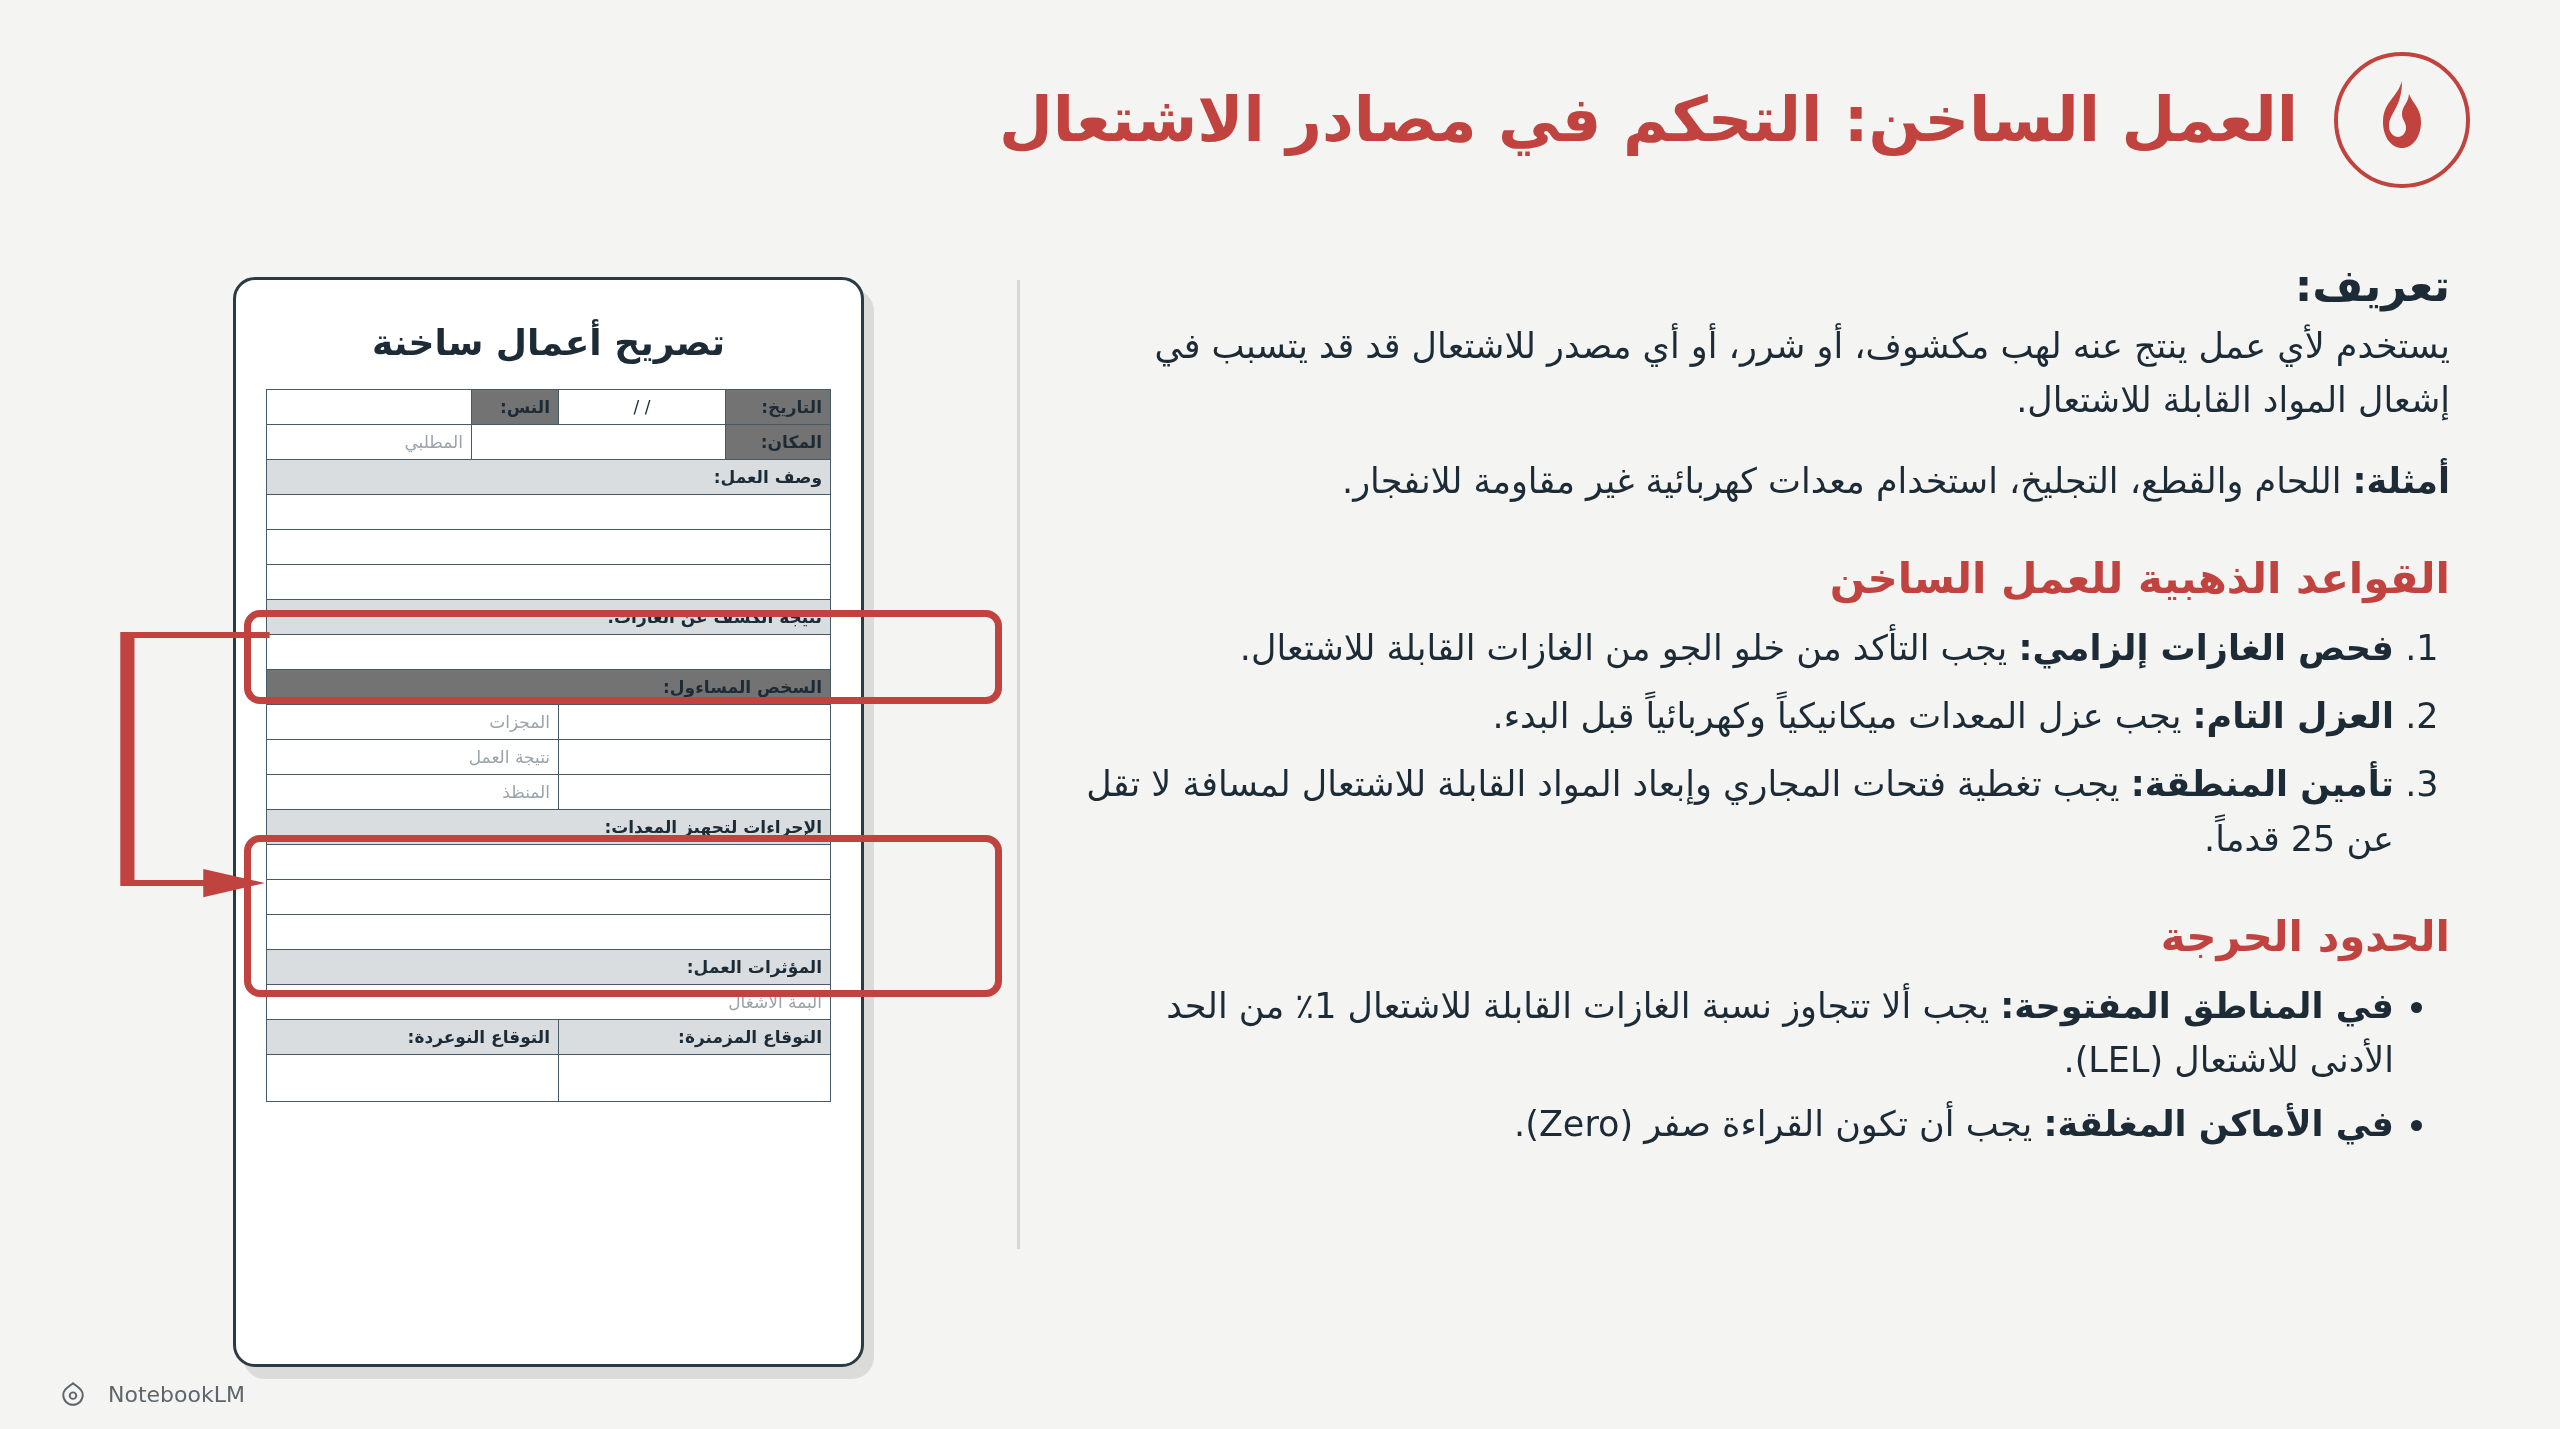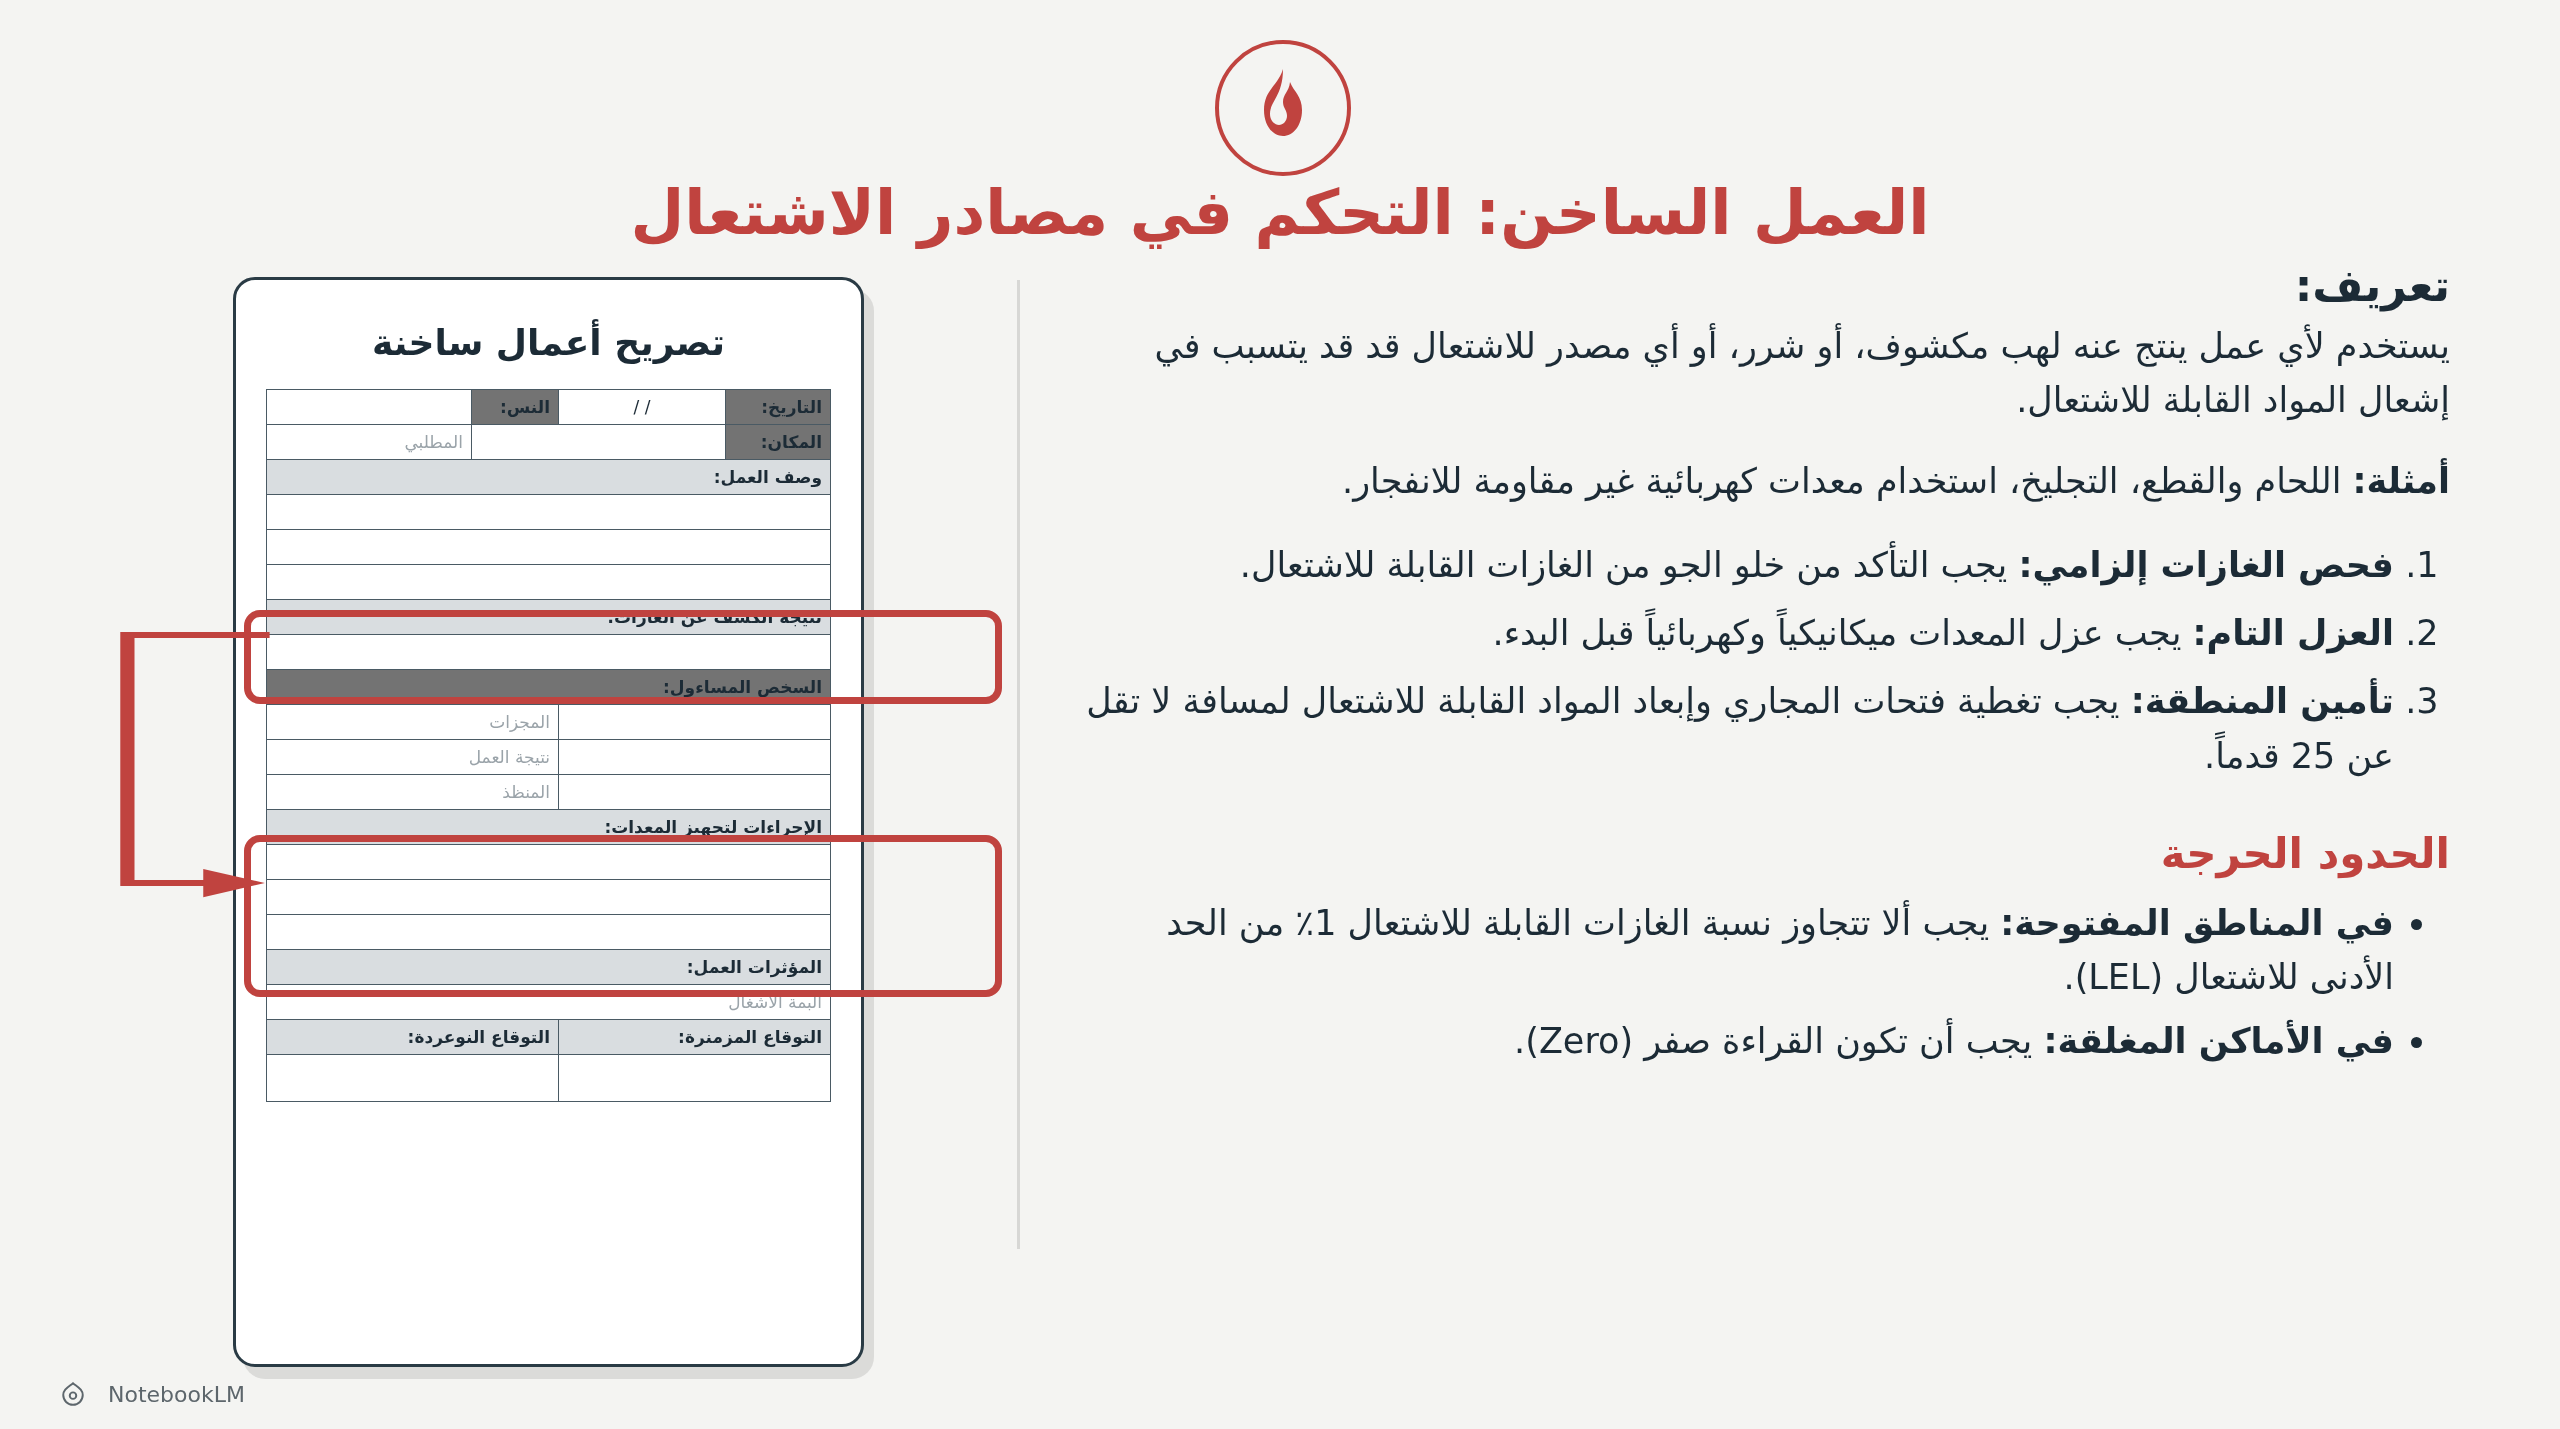--- a/index.html
+++ b/index.html
@@ -22,21 +22,21 @@
   }
 
   
   .header {
     position: absolute;
     top: 40px;
     right: 60px;
     left: 60px;
     height: 160px;
     display: flex;
-    flex-direction: column;
+    flex-direction: row;
     align-items: center;
     justify-content: flex-start;
   }
   .flame-badge {
     width: 128px;
     height: 128px;
     border-radius: 50%;
     border: 4px solid #c0433f;
     display: flex;
     align-items: center;
@@ -221,20 +221,21 @@
 
       <div class="def-block">
         <div class="def-title">تعريف:</div>
         <p class="para">يستخدم لأي عمل ينتج عنه لهب مكشوف، أو شرر، أو أي مصدر للاشتعال قد قد يتسبب في إشعال المواد القابلة للاشتعال.</p>
         <p class="para">
           <span class="lbl-bold">أمثلة:</span>
           <span>اللحام والقطع، التجليخ، استخدام معدات كهربائية غير مقاومة للانفجار.</span>
         </p>
       </div>
 
+      <div class="section-title">القواعد الذهبية للعمل الساخن</div>
       <ol class="rules">
         <li>
           <span class="lbl-bold">فحص الغازات إلزامي:</span>
           <span>يجب التأكد من خلو الجو من الغازات القابلة للاشتعال.</span>
         </li>
         <li>
           <span class="lbl-bold">العزل التام:</span>
           <span>يجب عزل المعدات ميكانيكياً وكهربائياً قبل البدء.</span>
         </li>
         <li>

